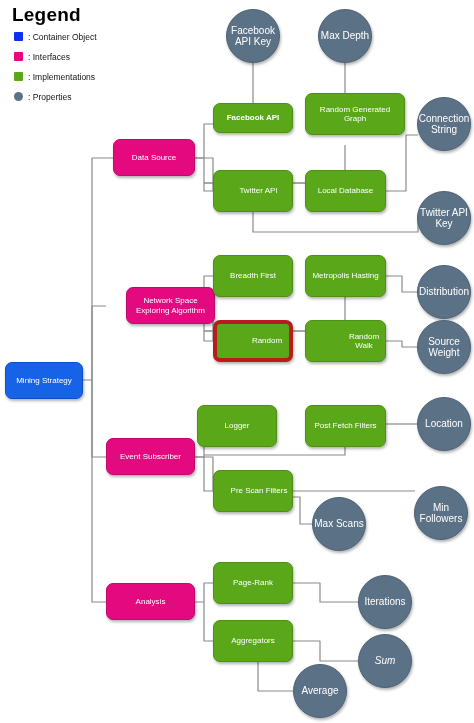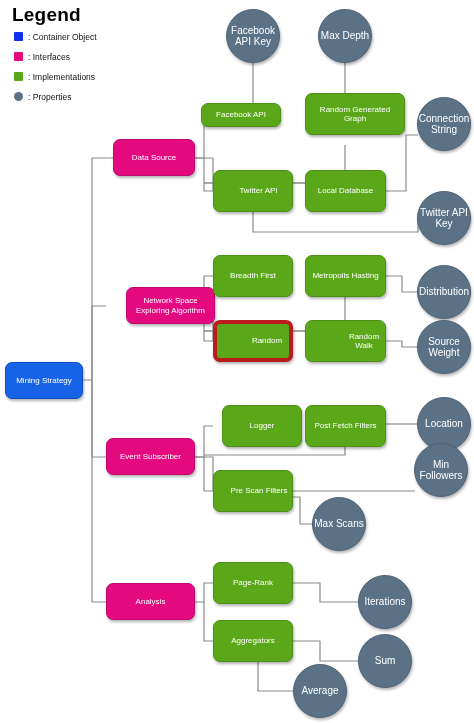--- a/index.html
+++ b/index.html
@@ -117,21 +117,21 @@
       </div>
       <div class="node rect iface" style="left: 106px; top: 287px; width: 89px; height: 37px; margin-left: 20px;">
         <span>Network Space Exploring Algorithm</span>
       </div>
       <div class="node rect iface" style="left: 106px; top: 438px; width: 89px; height: 37px;">
         <span>Event Subscriber</span>
       </div>
       <div class="node rect iface" style="left: 106px; top: 583px; width: 89px; height: 37px;">
         <span>Analysis</span>
       </div>
-      <div class="node rect impl" style="left: 201px; top: 103px; width: 80px; height: 24px;">
+      <div class="node rect impl" style="left: 213px; top: 103px; width: 80px; height: 30px; font-weight: bold;">
         <span>Facebook API</span>
       </div>
       <div class="node rect impl" style="left: 305px; top: 93px; width: 100px; height: 42px; text-align: center;">
         <span>Random Generated Graph</span>
       </div>
       <div class="node rect impl" style="left: 213px; top: 170px; width: 80px; height: 42px; padding-left: 15px;">
         <span>Twitter API</span>
       </div>
       <div class="node rect impl" style="left: 305px; top: 170px; width: 81px; height: 42px;">
         <span>Local Database</span>
@@ -141,21 +141,21 @@
       </div>
       <div class="node rect impl" style="left: 305px; top: 255px; width: 81px; height: 42px;">
         <span>Metropolis Hasting</span>
       </div>
       <div class="node rect impl sel" style="left: 213px; top: 320px; width: 80px; height: 42px;">
         <span>Random</span>
       </div>
       <div class="node rect impl" style="left: 305px; top: 320px; width: 81px; height: 42px; padding-left: 41px;">
         <span>Random Walk</span>
       </div>
-      <div class="node rect impl" style="left: 222px; top: 405px; width: 80px; height: 42px;">
+      <div class="node rect impl" style="left: 197px; top: 405px; width: 80px; height: 42px;">
         <span>Logger</span>
       </div>
       <div class="node rect impl" style="left: 305px; top: 405px; width: 81px; height: 42px;">
         <span>Post Fetch Filters</span>
       </div>
       <div class="node rect impl" style="left: 213px; top: 470px; width: 80px; height: 42px; padding-left: 16px;">
         <span>Pre Scan Filters</span>
       </div>
       <div class="node rect impl" style="left: 213px; top: 562px; width: 80px; height: 42px;">
         <span>Page-Rank</span>
@@ -177,30 +177,30 @@
       </div>
       <div class="node circ" style="left: 417px; top: 265px; width: 54px; height: 54px;">
         <span>Distribution</span>
       </div>
       <div class="node circ" style="left: 417px; top: 320px; width: 54px; height: 54px;">
         <span>Source Weight</span>
       </div>
       <div class="node circ" style="left: 417px; top: 397px; width: 54px; height: 54px;">
         <span>Location</span>
       </div>
-      <div class="node circ" style="left: 414px; top: 443px; width: 54px; height: 54px;">
+      <div class="node circ" style="left: 414px; top: 486px; width: 54px; height: 54px;">
         <span>Min Followers</span>
       </div>
       <div class="node circ" style="left: 312px; top: 497px; width: 54px; height: 54px;">
         <span>Max Scans</span>
       </div>
       <div class="node circ" style="left: 358px; top: 575px; width: 54px; height: 54px;">
         <span>Iterations</span>
       </div>
-      <div class="node circ" style="left: 358px; top: 634px; width: 54px; height: 54px;">
+      <div class="node circ" style="left: 358px; top: 634px; width: 54px; height: 54px; font-style: italic;">
         <span>Sum</span>
       </div>
       <div class="node circ" style="left: 293px; top: 664px; width: 54px; height: 54px;">
         <span>Average</span>
       </div>
     </div>
 
 </div>
 
 </body></html>

